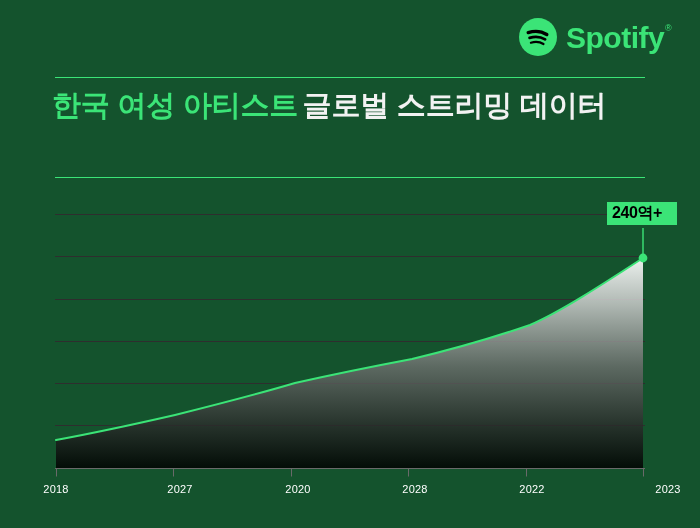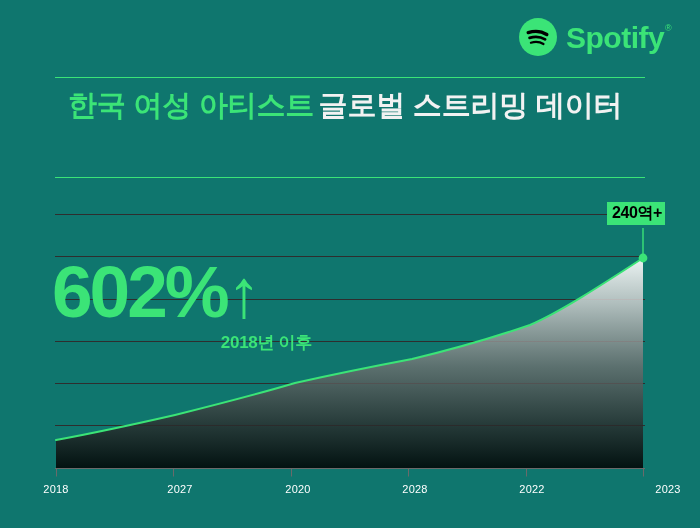--- a/index.html
+++ b/index.html
@@ -4,21 +4,21 @@
 <style>
   html, body {
     margin: 0;
     padding: 0;
     background: #000000;
   }
   #stage {
     position: relative;
     width: 700px;
     height: 528px;
-    background: #0f766e;
+    background: #14532d;
     overflow: hidden;
     font-family: "Liberation Sans", sans-serif;
     -webkit-font-smoothing: antialiased;
   }
 
   
   #brand {
     position: absolute;
     left: 519px;
     top: 18px;
@@ -55,21 +55,20 @@
   }
   #rule-top { top: 77px; }
   #rule-bottom { top: 177px; }
 
   
   #headline {
     position: absolute;
     left: 52px;
     top: 88px;
     line-height: 1.19;
-    margin-left: 16px;
   }
   #headline .l {
     font-size: 29px;
     font-weight: bold;
     letter-spacing: -0.2px;
     white-space: nowrap;
   }
   #headline .l1 { color: #3BE477; }
   #headline .l2 { color: #F2F2F2; }
 
@@ -117,21 +116,21 @@
   
   #callout {
     position: absolute;
     left: 607px;
     top: 202px;
     background: #3BE477;
     color: #000000;
     font-size: 16px;
     font-weight: bold;
     letter-spacing: -0.4px;
-    padding: 3px 3px 4px 5px;
+    padding: 3px 15px 4px 5px;
     line-height: 1;
     white-space: nowrap;
   }
 
   
   .xlabel {
     position: absolute;
     top: 483px;
     font-size: 11px;
     color: #FFFFFF;
@@ -209,24 +208,20 @@
         <line x1="56.5" y1="468.5" x2="56.5" y2="476.5"></line>
         <line x1="173.5" y1="468.5" x2="173.5" y2="476.5"></line>
         <line x1="291.5" y1="468.5" x2="291.5" y2="476.5"></line>
         <line x1="408.5" y1="468.5" x2="408.5" y2="476.5"></line>
         <line x1="526.5" y1="468.5" x2="526.5" y2="476.5"></line>
         <line x1="643.5" y1="468.5" x2="643.5" y2="476.5"></line>
       </g>
     </svg>
   </div>
 
-  <div id="stat">
-    <span class="big"><span>602%</span><span class="arrow">↑</span></span>
-    <span class="sub">2018년 이후</span>
-  </div>
 
   <div id="callout">240역+</div>
 
   <div class="xlabel" style="left:56px">2018</div>
   <div class="xlabel" style="left:180px">2027</div>
   <div class="xlabel" style="left:298px">2020</div>
   <div class="xlabel" style="left:415px">2028</div>
   <div class="xlabel" style="left:532px">2022</div>
   <div class="xlabel" style="left:668px">2023</div>
 

